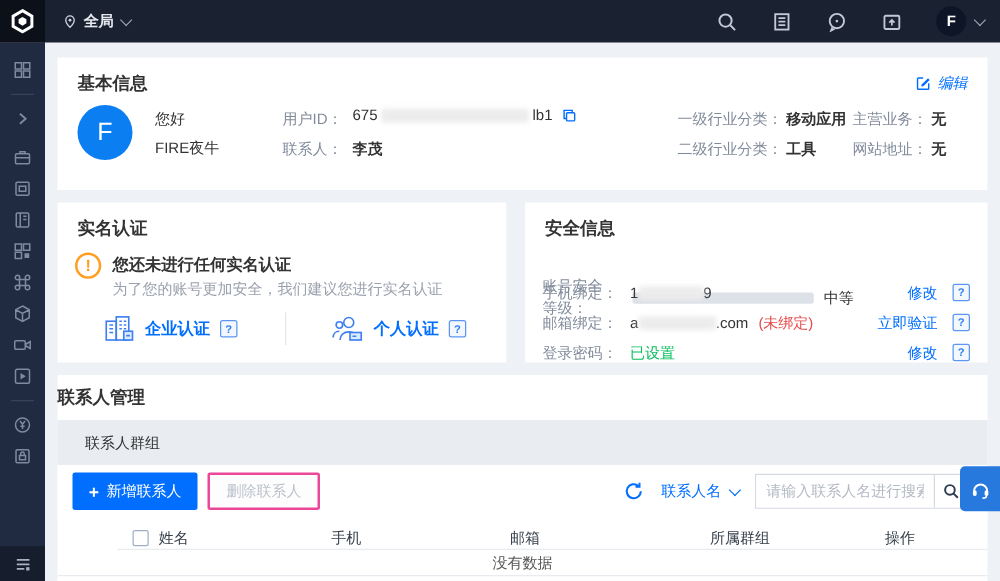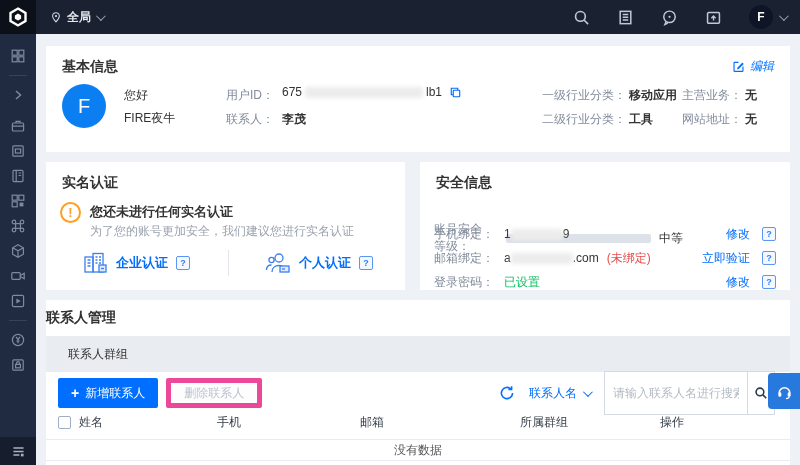--- a/index.html
+++ b/index.html
@@ -70,32 +70,32 @@
 
   
   .cm-title-row { height:36px; display:flex; align-items:center; font-size:14px; font-weight:bold; }
   .cm-tabs { height:36px; background:#e9edf2; display:flex; }
   .tab { height:36px; display:flex; align-items:center; justify-content:center; cursor:pointer; color:#333; }
   .tab.active { background:#fff; color:#006eff; }
   .tab.t1 { width:89px; }
   .tab.t2 { width:104px; }
   .cm-toolbar { height:42px; display:flex; align-items:center; padding:0 15px 0 12px; background:#fff; }
   .btn-primary { height:30px; padding:0 13px; background:#006eff; color:#fff; border:none; border-radius:2px; font-size:12px; display:flex; align-items:center; gap:6px; cursor:pointer; font-family:inherit; }
-  .btn-weak { height:30px; padding:0 13px; margin-left:8px; background:#fdfdfe; color:#bcc2cc; border:5px solid #ec4899; border-radius:2px; font-size:12px; cursor:not-allowed; font-family:inherit; }
+  .btn-weak { height:30px; padding:0 13px; margin-left:8px; background:#fdfdfe; color:#bcc2cc; border:2px solid #ec4899; border-radius:2px; font-size:12px; cursor:not-allowed; font-family:inherit; }
   .tb-right { margin-left:auto; display:flex; align-items:center; gap:14px; }
   .refresh-btn { width:16px; height:16px; color:#006eff; cursor:pointer; display:flex; }
   .filter-dd { display:flex; align-items:center; gap:6px; color:#006eff; cursor:pointer; }
   .chev-blue { width:7px; height:7px; border-right:1.4px solid #006eff; border-bottom:1.4px solid #006eff; transform:rotate(45deg) translateY(-2px); }
-  .search-box { display:flex; height:44px; border:1px solid #d5dae2; background:#fff; }
+  .search-box { display:flex; height:28px; border:1px solid #d5dae2; background:#fff; }
   .search-box input { width:142px; border:none; outline:none; padding:0 8px; font-size:12px; font-family:inherit; color:#333; }
   .search-box input::placeholder { color:#b4bac4; }
   .search-btn { width:27px; border:none; border-left:1px solid #d5dae2; background:#fff; display:flex; align-items:center; justify-content:center; cursor:pointer; color:#2b3a52; }
   .search-btn svg { width:14px; height:14px; }
 
-  .thead { height:26px; display:flex; align-items:flex-start; padding-left:12px; border-bottom:1px solid #e8ebf0; color:#38404d; }
+  .thead { height:26px; display:flex; align-items:flex-end; padding-left:12px; border-bottom:1px solid #e8ebf0; color:#38404d;margin-left:48px; }
   .th { display:flex; align-items:center; gap:8px; }
   .th.c1 { width:159px; } .th.c2 { width:143px; } .th.c3 { width:160px; } .th.c4 { width:140px; } .th.c5 { flex:1; }
   .checkbox { width:13px; height:13px; border:1px solid #9fb0c6; border-radius:2px; background:#fff; cursor:pointer; }
   .empty-row { height:21px; display:flex; align-items:center; justify-content:center; color:#555; border-bottom:1px solid #e8ebf0; }
 
   
   .headset-btn { position:absolute; right:0; top:373px; width:32px; height:36px; background:#2879dd; border-radius:4px 0 0 4px; display:flex; align-items:center; justify-content:center; cursor:pointer; z-index:40; }
   .headset-btn svg { width:17px; height:17px; }
 
   svg { display:block; width:100%; height:100%; }

